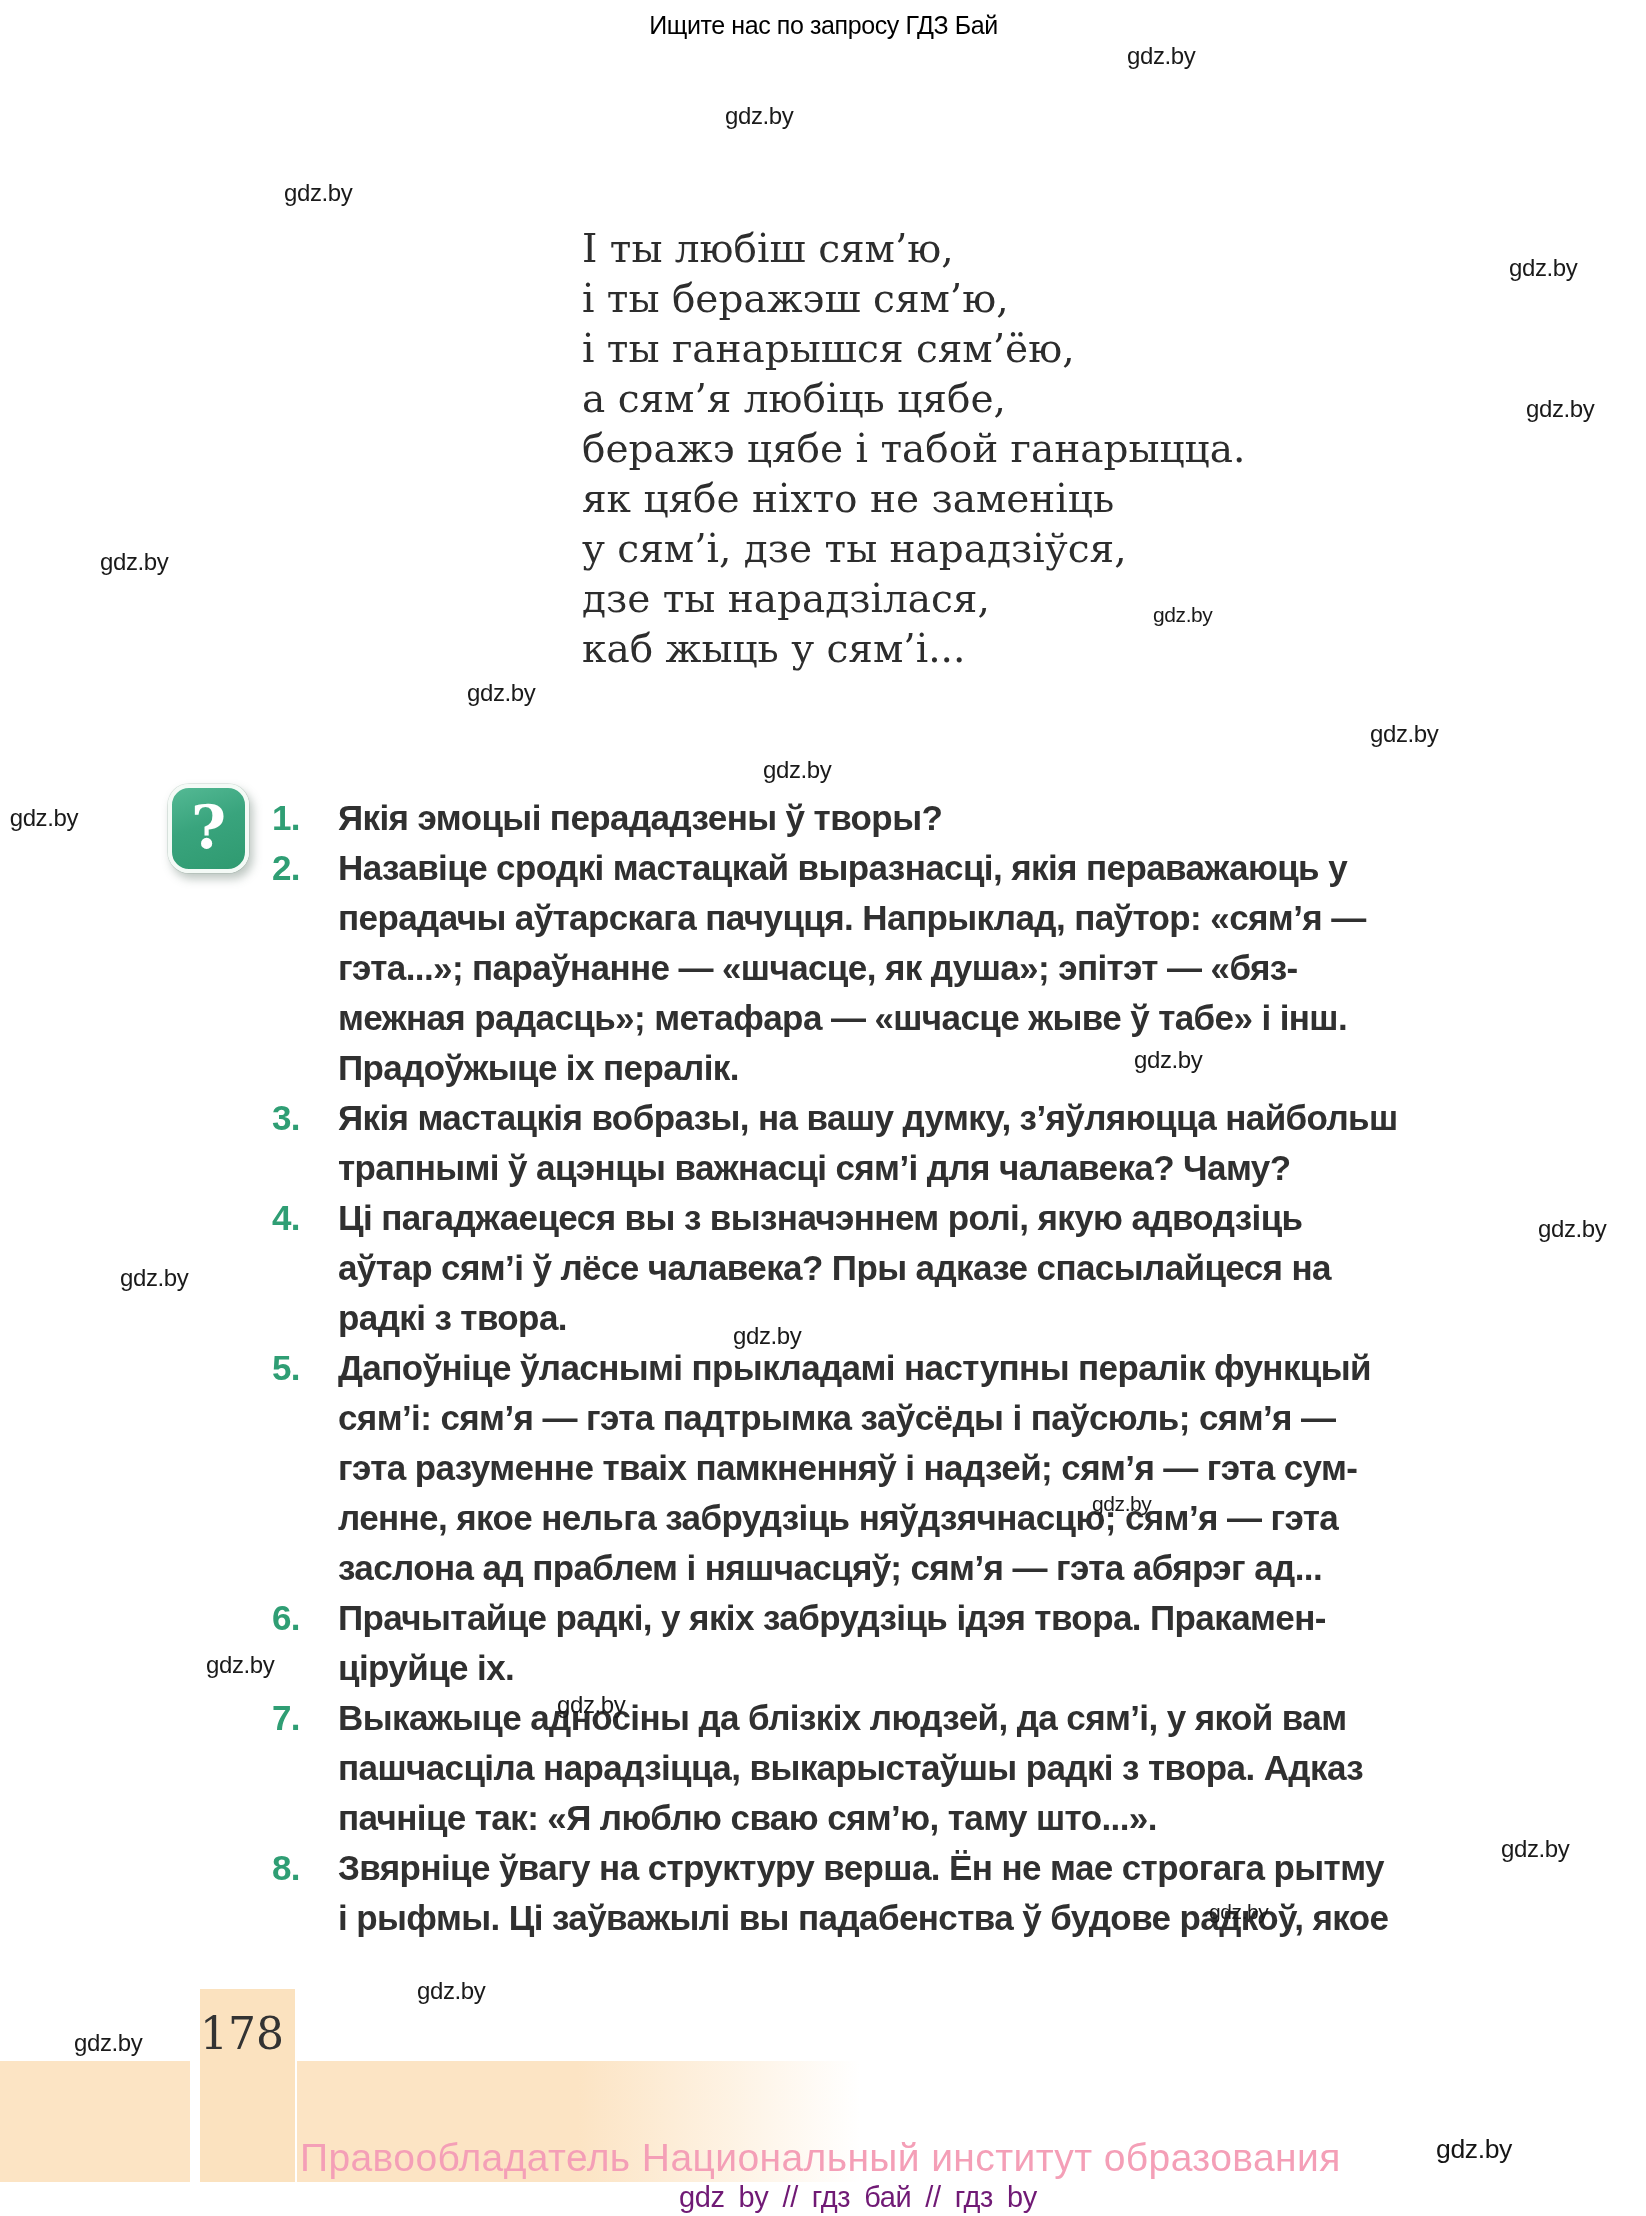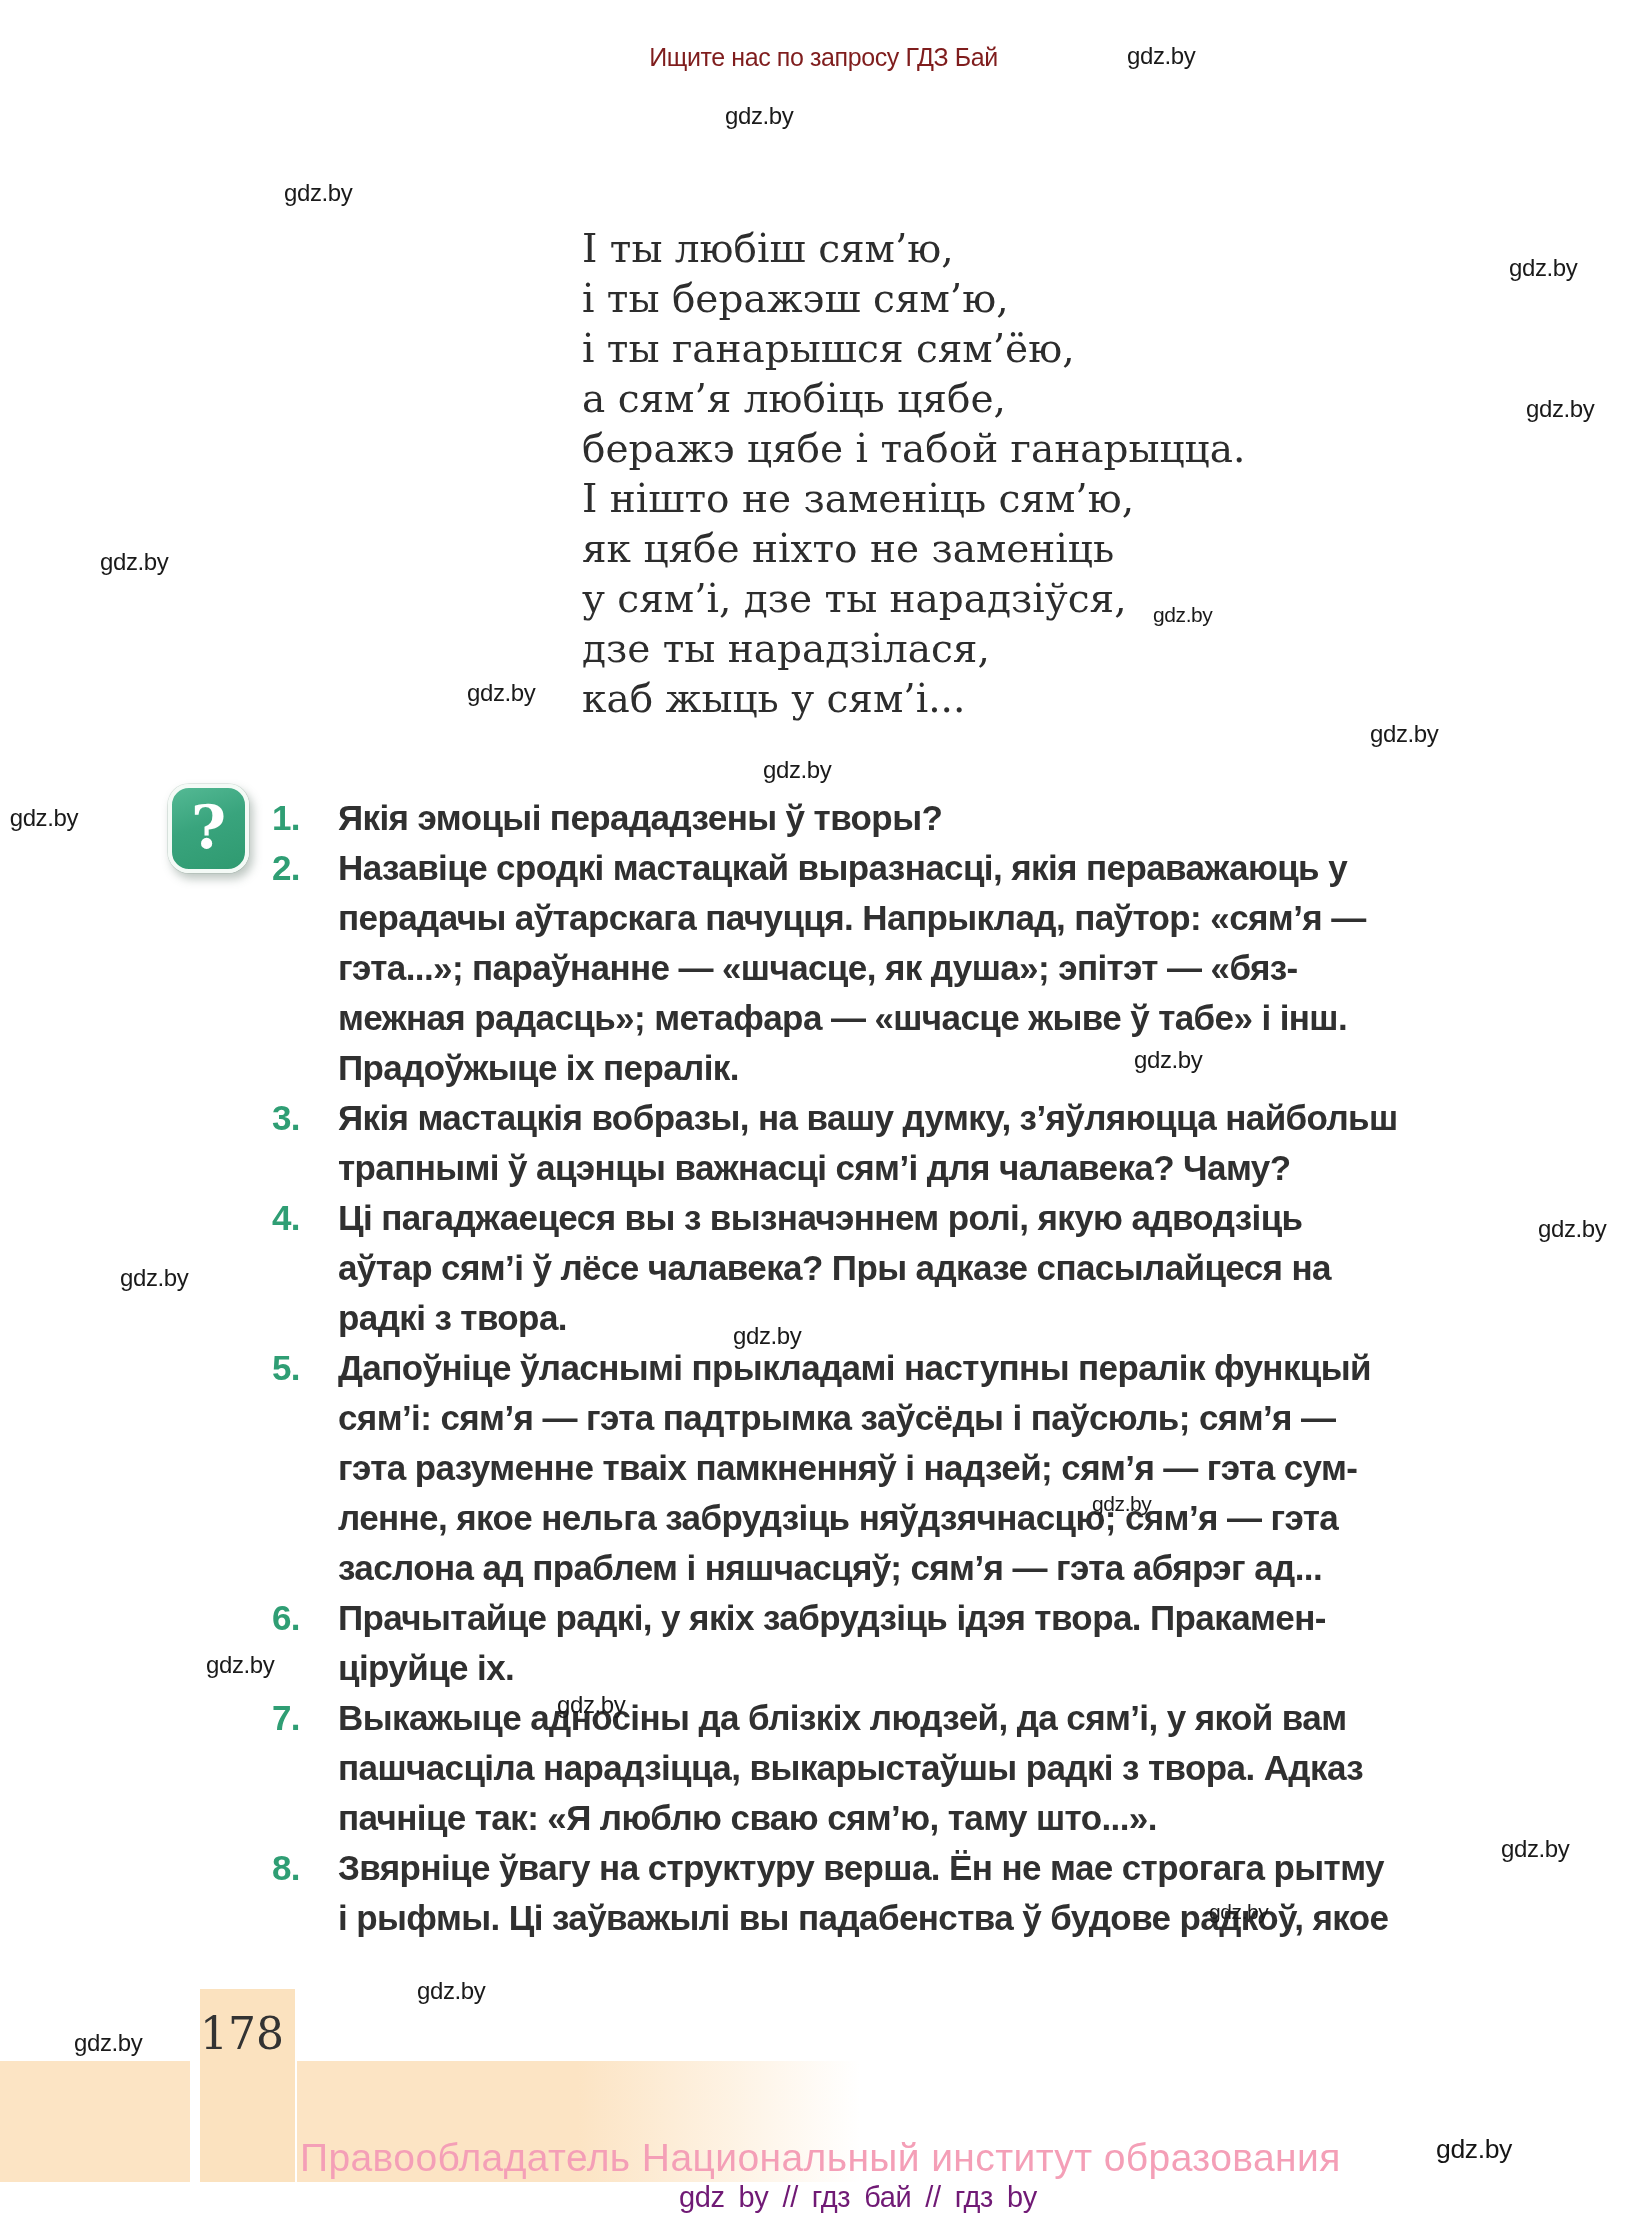--- a/index.html
+++ b/index.html
@@ -9,22 +9,21 @@
     background:#ffffff;
     overflow:hidden;
     font-family:"Liberation Sans",sans-serif;
     color:#2e2e2e;
   }
   
   .promo{
     position:absolute;top:11.3px;left:0;width:100%;
     text-align:center;
     font-size:25px;letter-spacing:-0.4px;
-    color:#7f1d1d;
-    margin-top:32px;
+    color:#000000;
   }
   
   .poem{
     position:absolute;left:582px;top:224px;
     font-family:"DejaVu Serif","Liberation Serif",serif;
     font-size:39px;line-height:50px;
     color:#2d2d2d;
     white-space:nowrap;
   }
   
@@ -103,21 +102,20 @@
 <div class="page">
 
   <div class="promo">Ищите нас по запросу ГДЗ Бай</div>
 
   <div class="poem">
       <div class="poem-line">І ты любіш сям’ю,</div>
       <div class="poem-line">і ты беражэш сям’ю,</div>
       <div class="poem-line">і ты ганарышся сям’ёю,</div>
       <div class="poem-line">а сям’я любіць цябе,</div>
       <div class="poem-line">беражэ цябе і табой ганарыцца.</div>
-      <div class="poem-line">І нішто не заменіць сям’ю,</div>
       <div class="poem-line">як цябе ніхто не заменіць</div>
       <div class="poem-line">у сям’і, дзе ты нарадзіўся,</div>
       <div class="poem-line">дзе ты нарадзілася,</div>
       <div class="poem-line">каб жыць у сям’і...</div>
     </div>
 
   <div class="qicon">
     <span class="glyph">?</span>
   </div>
 

